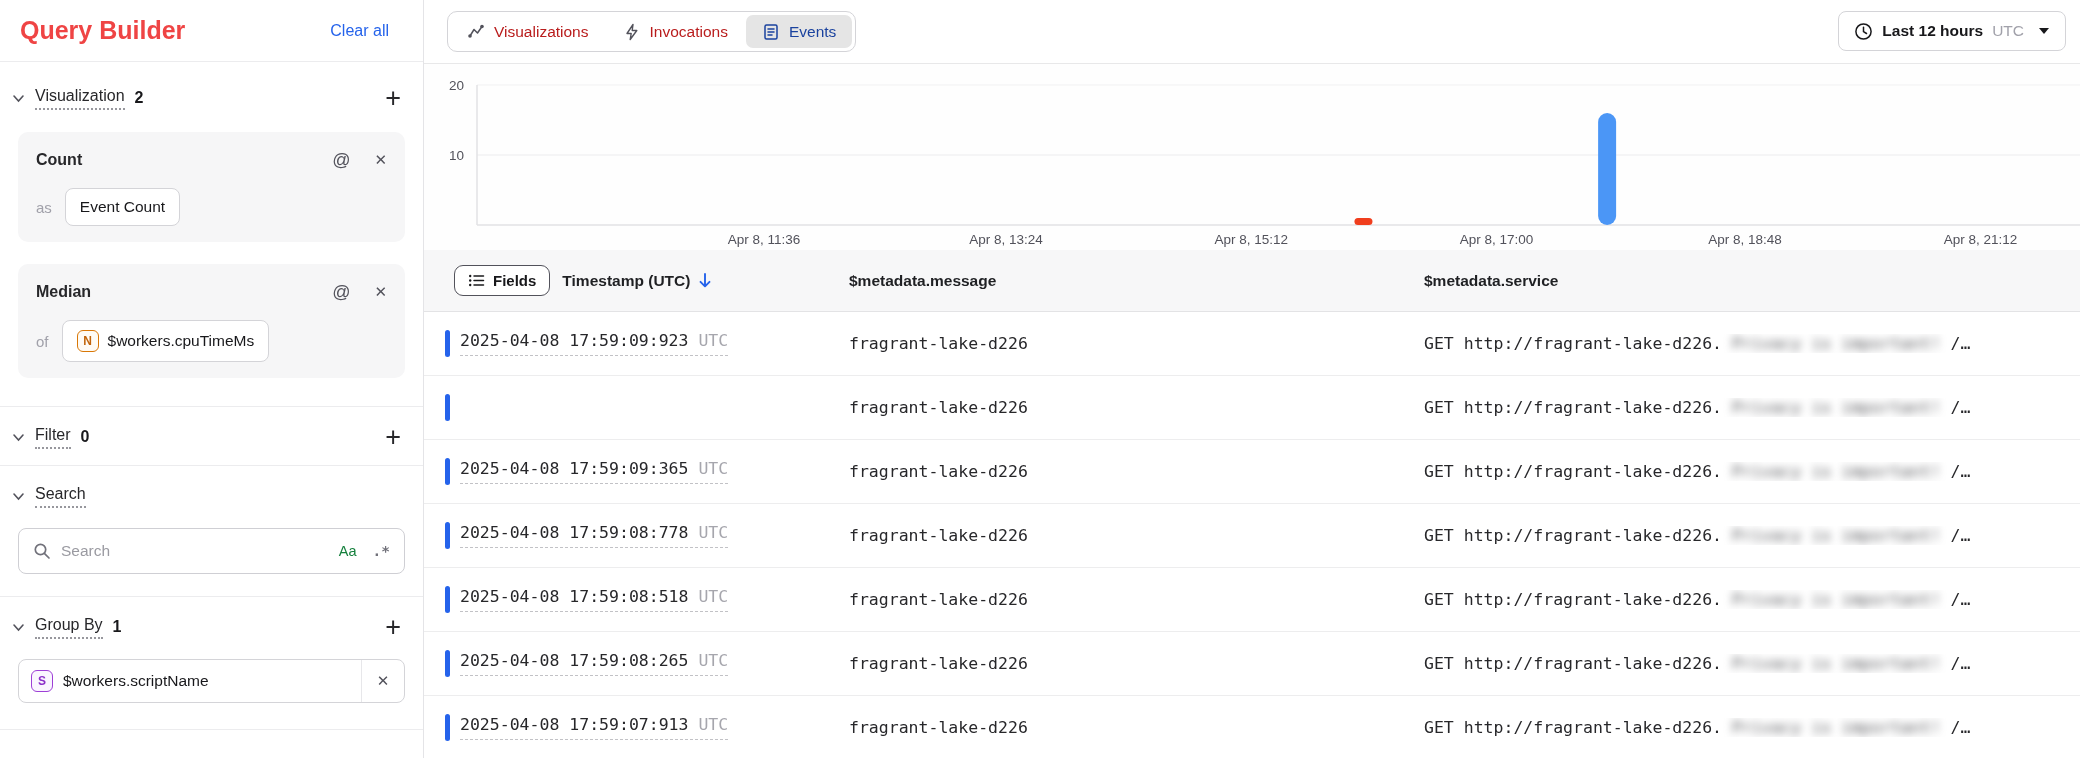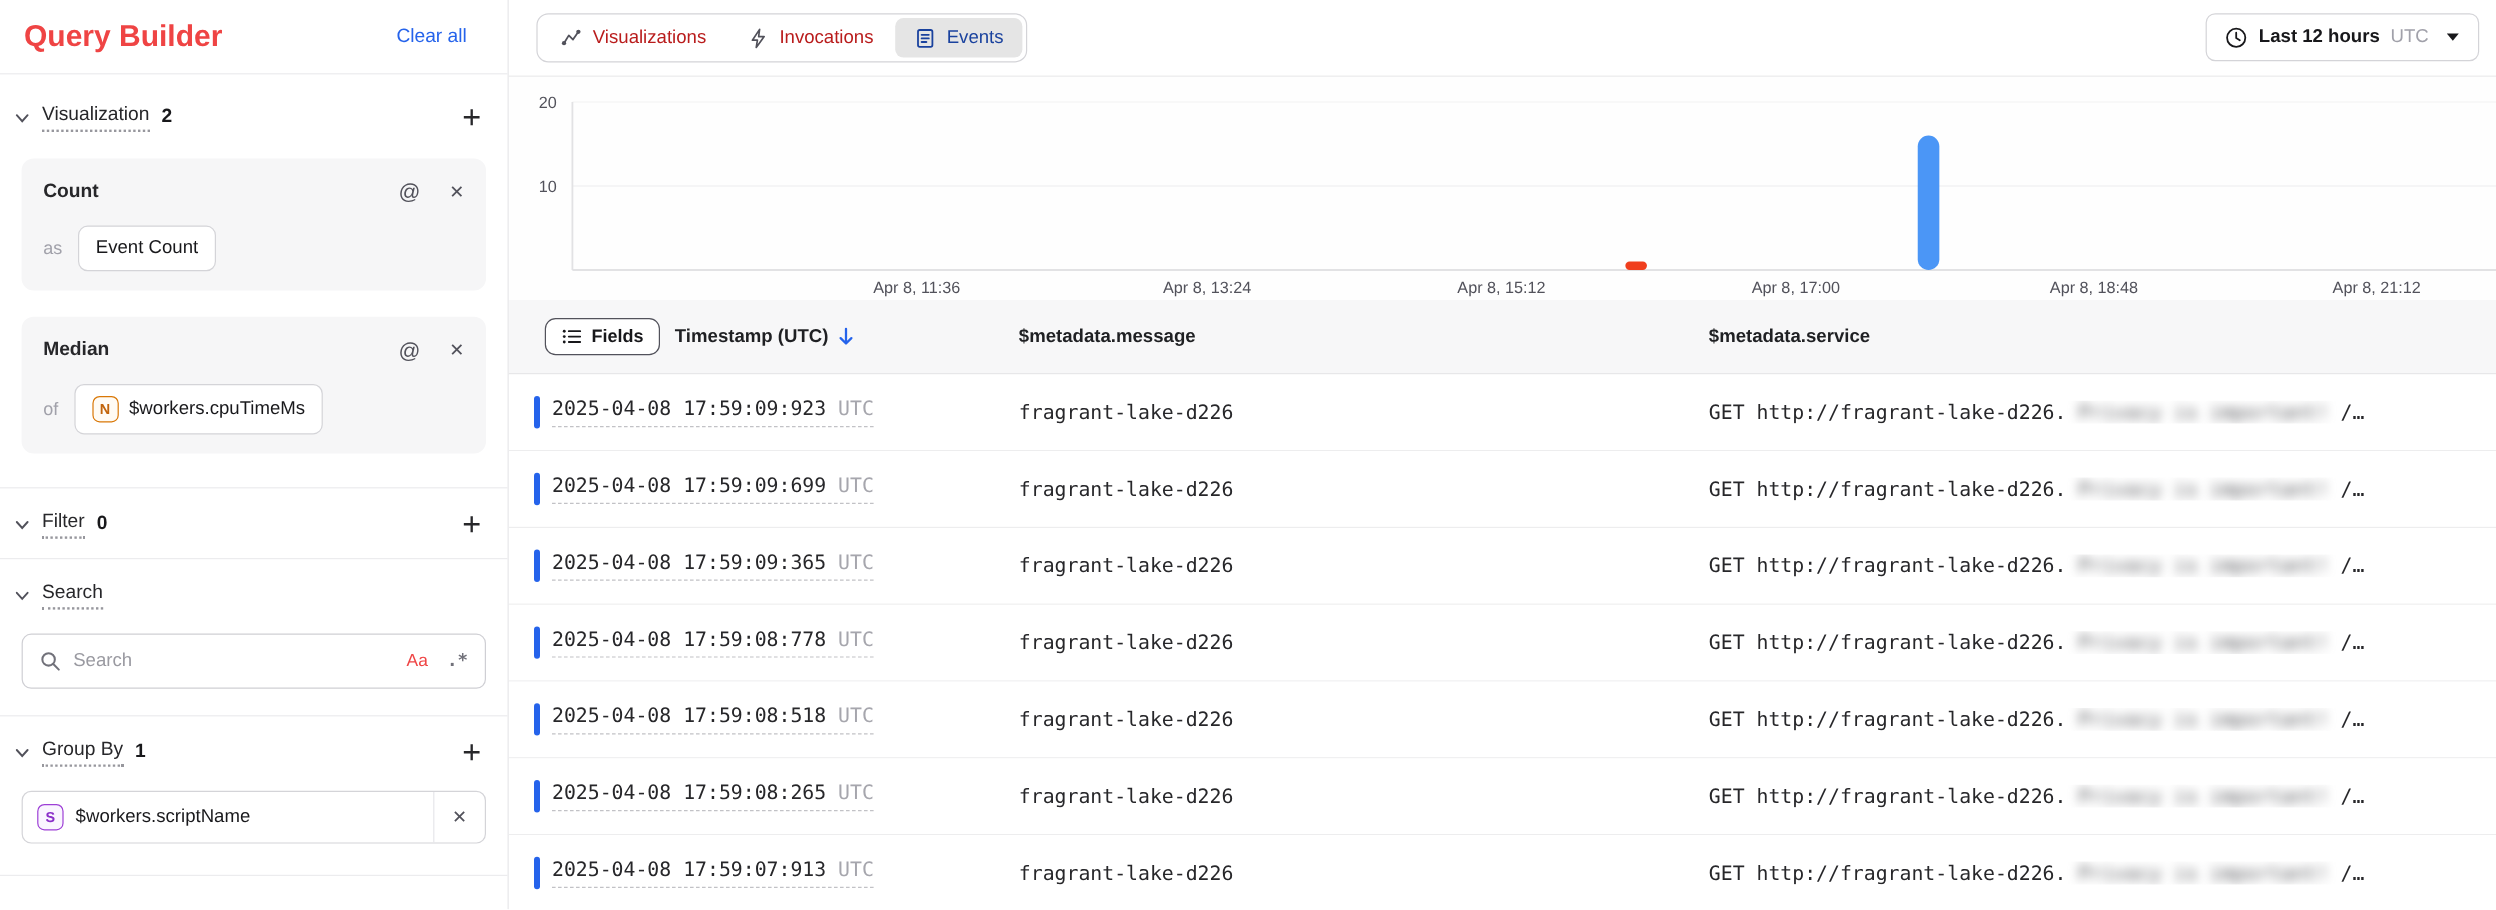--- a/index.html
+++ b/index.html
@@ -41,21 +41,21 @@
   .badge-s { border:1.5px solid #9d3fd6; color:#8b2fc9; background:#faf5ff; }
 
   .sb-divider { border-top:1px solid #ececee; }
 
   .search-box { margin:16px 18px 22px 18px; height:46px; border:1px solid #cfcfd4; border-radius:8px;
                 display:flex; align-items:center; padding:0 14px; background:#fff; }
   .search-box input { border:none; outline:none; flex:1; font-size:15.5px; color:#27272a;
                       font-family:"Liberation Sans", sans-serif; background:transparent; }
   .search-box input::placeholder { color:#9a9aa1; }
   .mag { width:18px; height:18px; margin-right:10px; flex:0 0 auto; }
-  .case-icon { font-size:14.5px; color:#ef4444; margin-right:16px; cursor:pointer; }
+  .case-icon { font-size:14.5px; color:#15803d; margin-right:16px; cursor:pointer; }
   .regex-icon { font-size:14.5px; font-weight:700; color:#71717a; font-family:"DejaVu Sans Mono", monospace; cursor:pointer; }
 
   .chip { margin:16px 18px 0 18px; height:44px; border:1px solid #d4d4d8; border-radius:8px;
           display:flex; align-items:center; padding:0 0 0 12px; background:#fff; cursor:pointer; }
   .chip-label { font-size:15.5px; color:#18181b; margin-left:10px; }
   .chip-right { margin-left:auto; display:flex; align-items:center; height:100%; }
   .chip-sep { width:1px; height:100%; background:#e7e7ea; }
   .chip-x { width:42px; display:flex; align-items:center; justify-content:center; height:100%; }
   .gb-divider { margin-top:26px; }
 
@@ -301,21 +301,20 @@
             </div>
         <div class="mono">fragrant-lake-d226</div>
         <div class="mono msg"><span>GET http://fragrant-lake-d226.</span> <span class="blurred">Privacy is important!</span><span> /…</span></div>
       </div>
         </div>
 
       <div class="trow-line">
           <div class="trow">
         <div class="cell-ts">
               <span class="indicator"></span>
-          <span class="mono ts-link"><span>2025-04-08 17:59:09:699</span> <span class="utc">UTC</span></span>
             </div>
         <div class="mono">fragrant-lake-d226</div>
         <div class="mono msg"><span>GET http://fragrant-lake-d226.</span> <span class="blurred">Privacy is important!</span><span> /…</span></div>
       </div>
         </div>
 
       <div class="trow-line">
           <div class="trow">
         <div class="cell-ts">
               <span class="indicator"></span>

